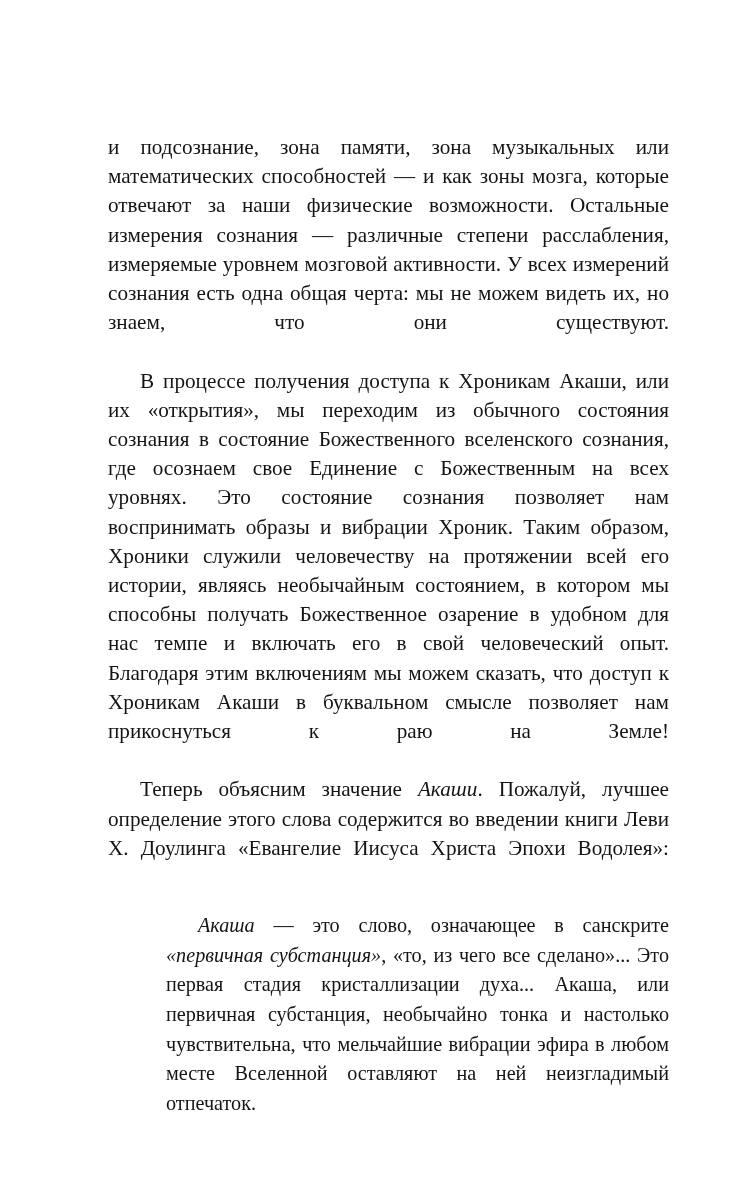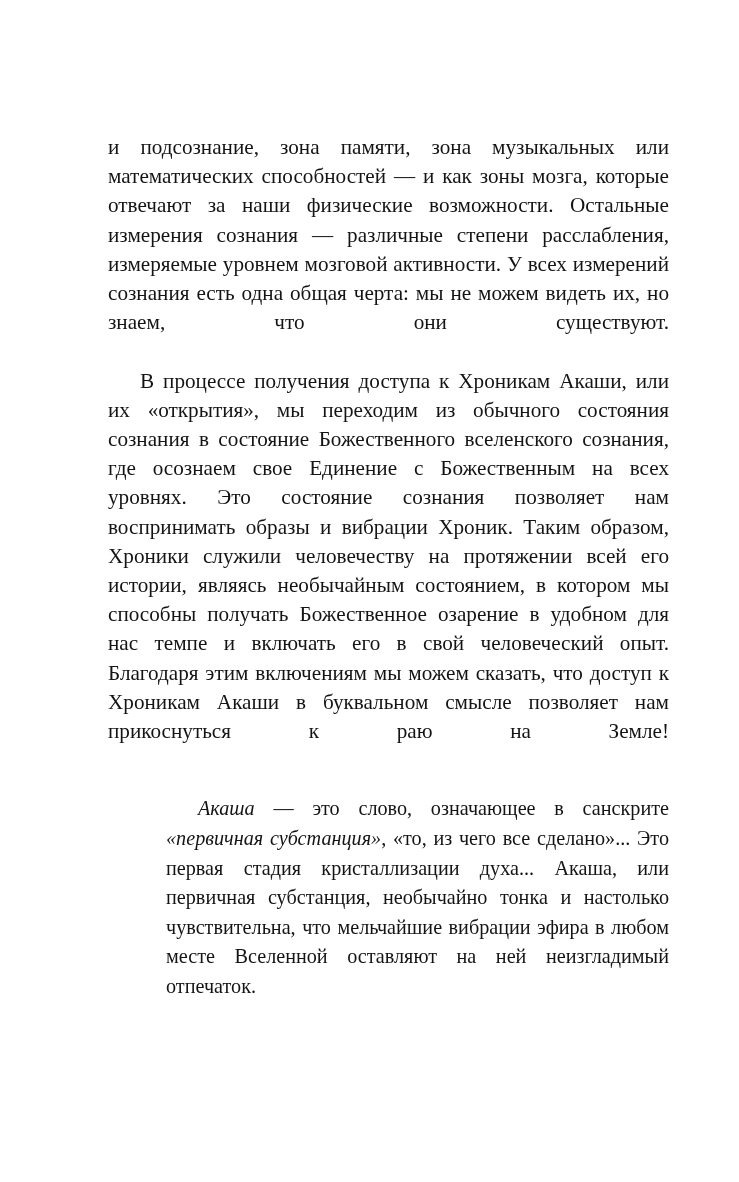--- a/index.html
+++ b/index.html
@@ -110,20 +110,21 @@
 
 <div class="page">
 
 
   <div class="text-block">
 
     <p class="body-par">и подсознание, зона памяти, зона музыкальных или математических способностей — и как зоны мозга, которые отвечают за наши физические возможности. Остальные измерения сознания — различные степени расслабления, измеряемые уровнем мозговой активности. У всех измерений сознания есть одна общая черта: мы не можем видеть их, но знаем, что они существуют.</p>
 
     <p class="body-par indented">В процессе получения доступа к Хроникам Акаши, или их «открытия», мы переходим из обычного состояния сознания в состояние Божественного вселенского сознания, где осознаем свое Единение с Божественным на всех уровнях. Это состояние сознания позволяет нам воспринимать образы и вибрации Хроник. Таким образом, Хроники служили человечеству на протяжении всей его истории, являясь необычайным состоянием, в котором мы способны получать Божественное озарение в удобном для нас темпе и включать его в свой человеческий опыт. Благодаря этим включениям мы можем сказать, что доступ к Хроникам Акаши в буквальном смысле позволяет нам прикоснуться к раю на Земле!</p>
 
+    <p class="body-par indented">Теперь объясним значение <em>Акаши</em>. Пожалуй, лучшее определение этого слова содержится во введении книги Леви Х. Доулинга «Евангелие Иисуса Христа Эпохи Водолея»:</p>
 
     <blockquote class="quote-block">
       <p class="quote-par"><em>Акаша</em> — это слово, означающее в санскрите <em>«первичная субстанция»</em>, «то, из чего все сделано»... Это первая стадия кристаллизации духа... Акаша, или первичная субстанция, необычайно тонка и настолько чувствительна, что мельчайшие вибрации эфира в любом месте Вселенной оставляют на ней неизгладимый отпечаток.</p>
     </blockquote>
 
   </div>
 
 
 </div>
 

